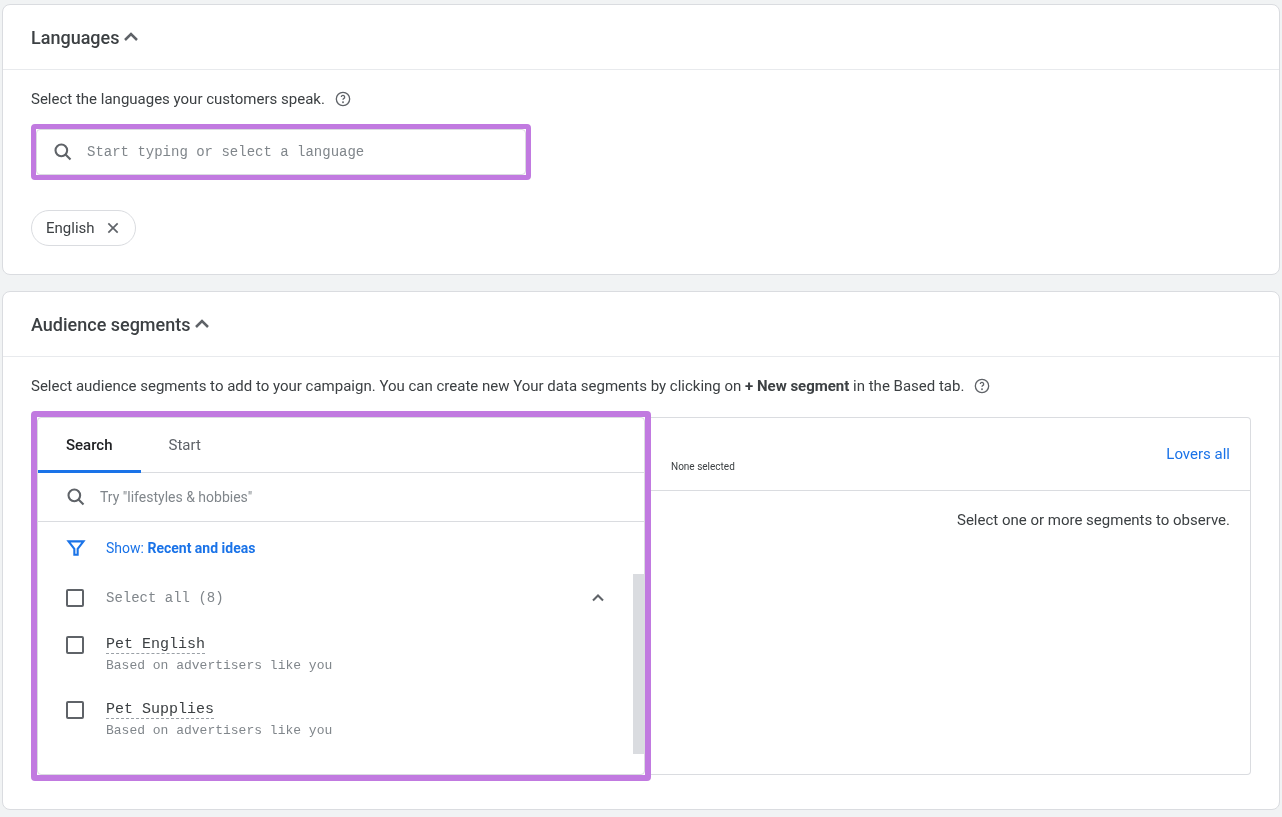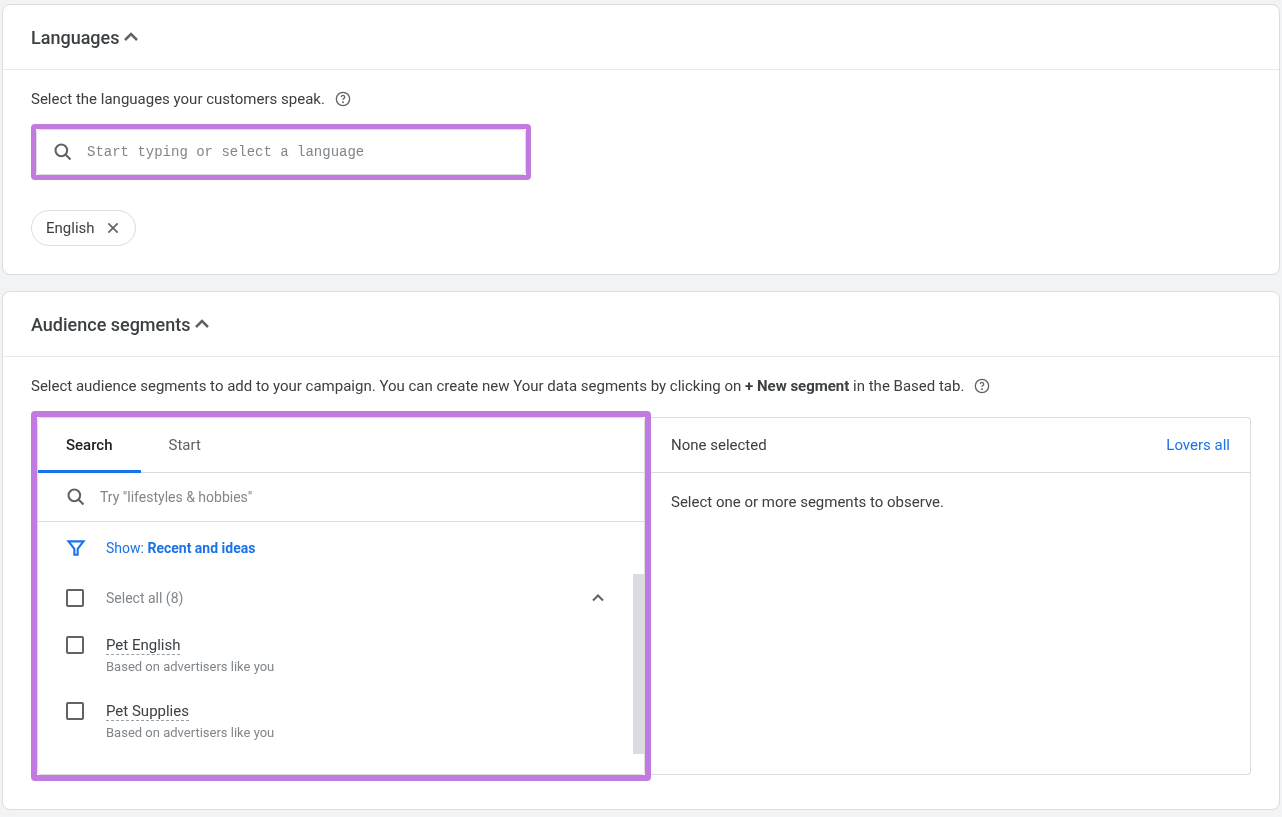--- a/index.html
+++ b/index.html
@@ -174,20 +174,21 @@
       font-size: 14px;
       color: #1a73e8;
     }
     .filter-value {
       font-weight: 700;
     }
     .list-scroll {
       position: relative;
       height: 200px;
       overflow: hidden;
+      font-family: Liberation Mono, monospace;
     }
     .select-all-row {
       display: flex;
       align-items: center;
       gap: 22px;
       padding: 14px 28px;
     }
     .checkbox {
       width: 18px;
       height: 18px;
@@ -253,32 +254,34 @@
       margin-bottom: 6px;
     }
     .right-header {
       display: flex;
       justify-content: space-between;
       align-items: center;
       padding: 18px 20px;
       border-bottom: 1px solid #dadce0;
     }
     .right-title {
-      font-size: 15px;
-      color: #3c4043;
+      font-size: 10px;
+      color: #3c4043;
+      margin-top: 25px;
     }
     .clear-all {
       color: #1a73e8;
       font-size: 15px;
       cursor: pointer;
     }
     .right-body {
       padding: 20px;
       font-size: 15px;
       color: #3c4043;
+      text-align: right;
     }
   </style>
 </head>
 <body>
 
 <div class="panel">
   <div class="panel-header">
     <div class="panel-title">Languages</div>
     <svg class="chevron-up-icon" viewBox="0 0 24 24" fill="none" stroke="currentColor" stroke-width="2.5">
       <polyline points="6 15 12 9 18 15"></polyline>

